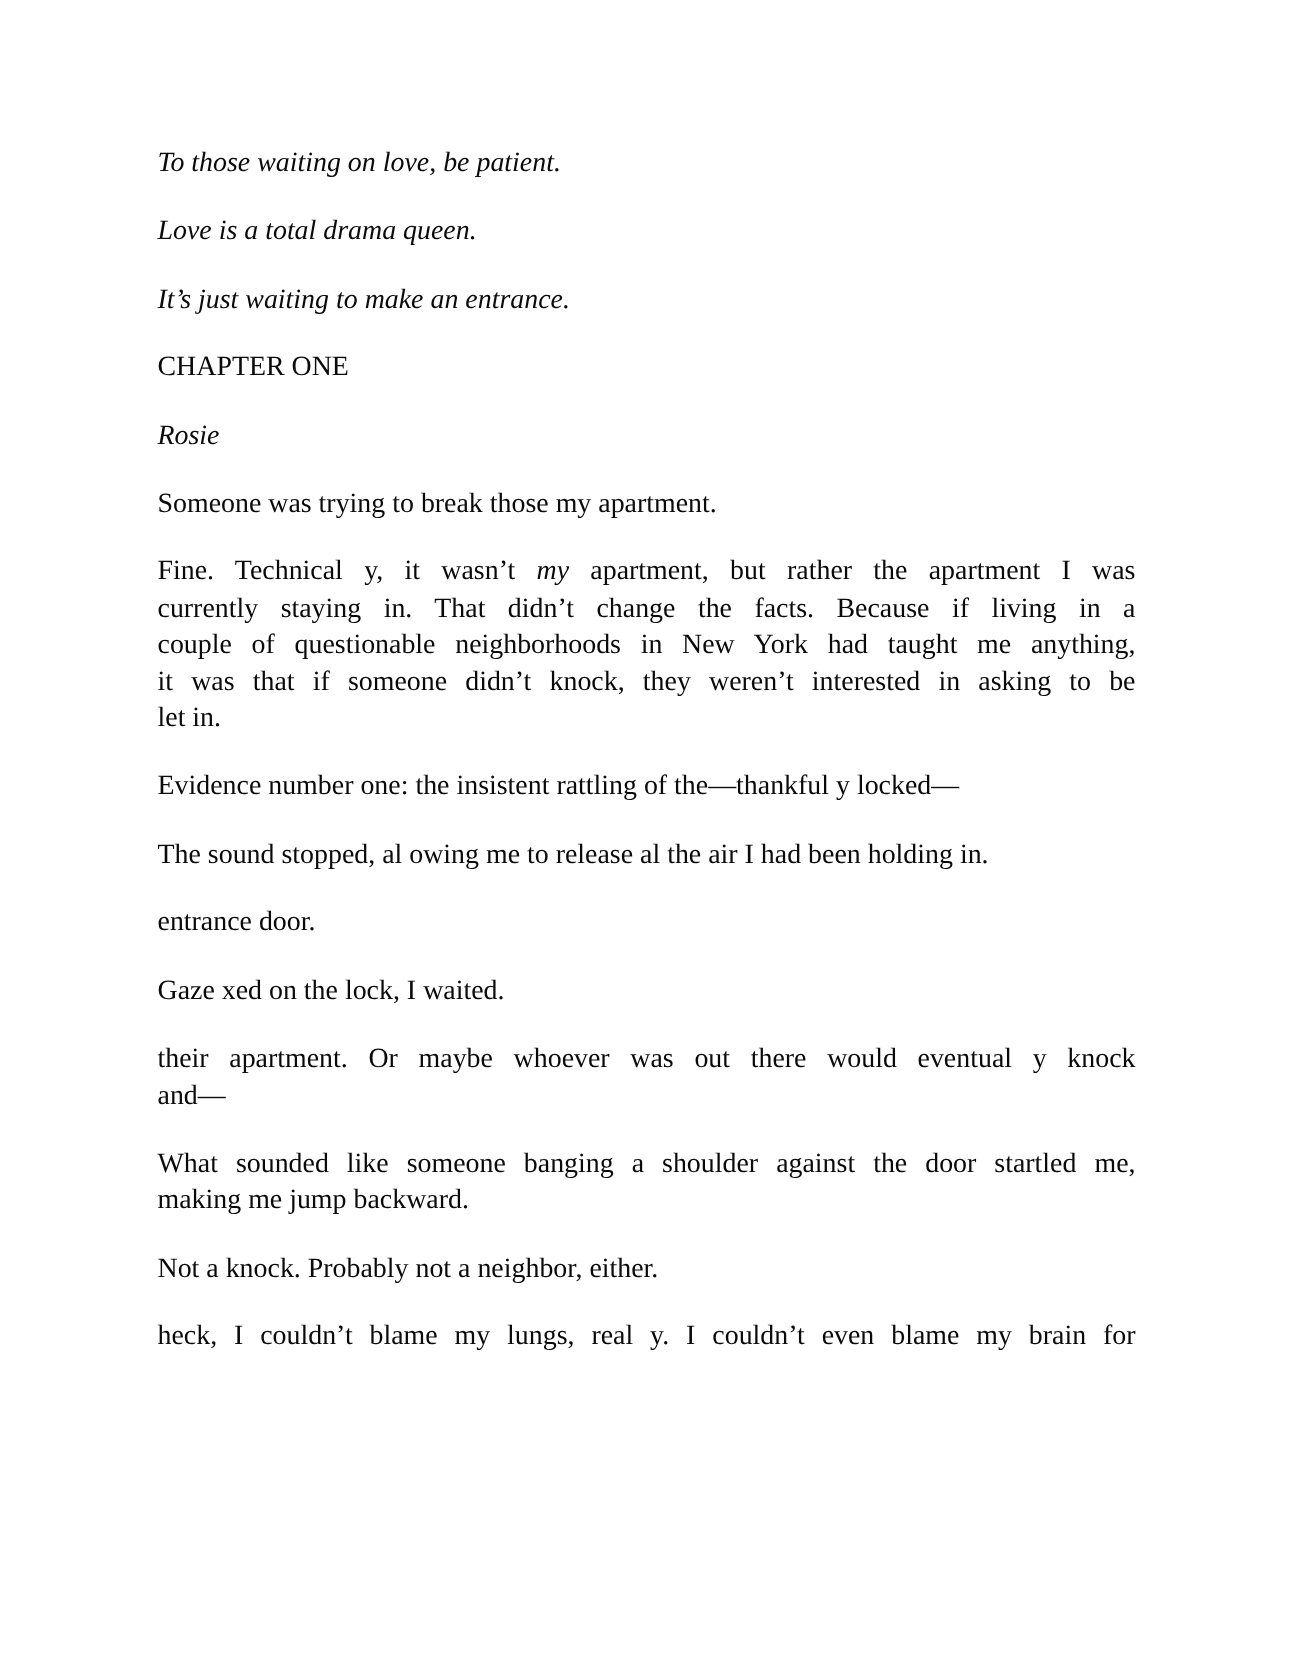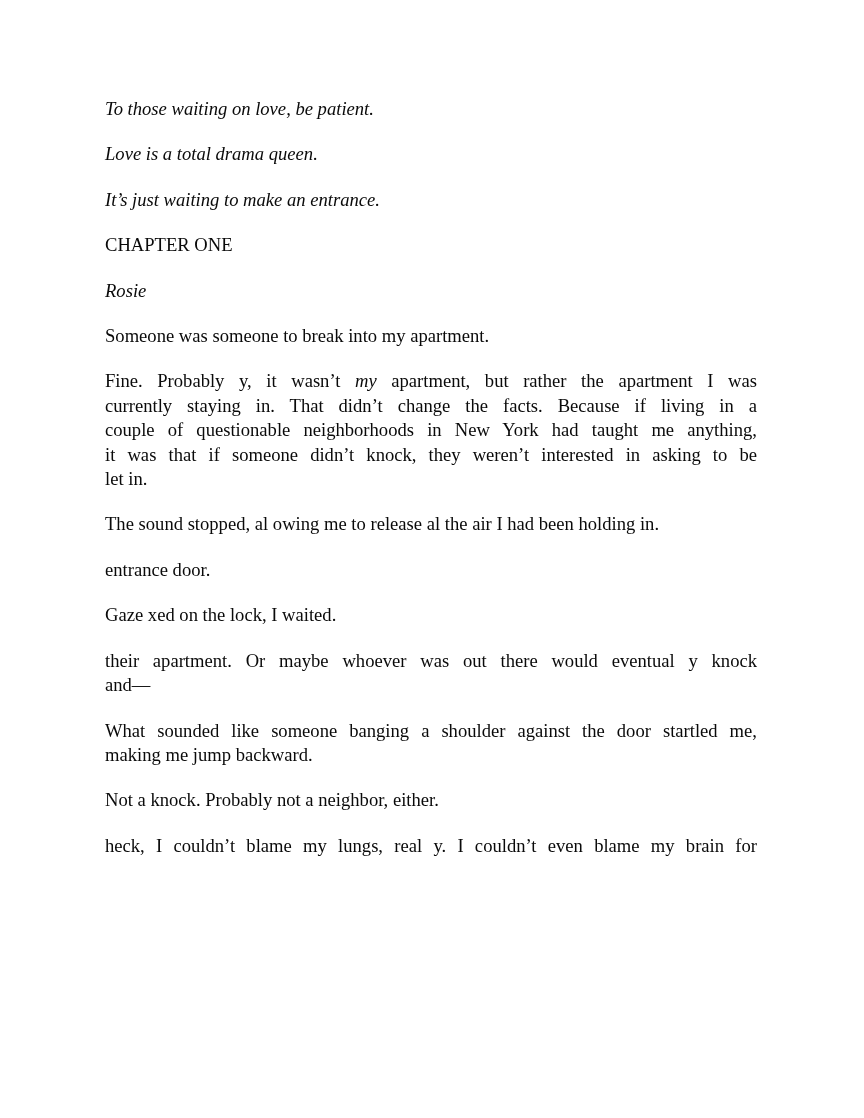--- a/index.html
+++ b/index.html
@@ -50,28 +50,31 @@
     <p class="italic">
       <span class="line"><span>It’s just waiting to make an entrance.</span></span>
     </p>
     <p>
       <span class="line"><span>CHAPTER ONE</span></span>
     </p>
     <p class="italic">
       <span class="line"><span>Rosie</span></span>
     </p>
     <p>
-      <span class="line"><span>Someone was someone to break into my apartment.</span></span>
+      <span class="line"><span>Someone was trying to break those my apartment.</span></span>
     </p>
     <p>
-      <span class="line just"><span>Fine. Probably y, it wasn’t </span><em>my</em><span> apartment, but rather the apartment I was</span></span>
+      <span class="line just"><span>Fine. Technical y, it wasn’t </span><em>my</em><span> apartment, but rather the apartment I was</span></span>
       <span class="line just"><span>currently staying in. That didn’t change the facts. Because if living in a</span></span>
       <span class="line just"><span>couple of questionable neighborhoods in New York had taught me anything,</span></span>
       <span class="line just"><span>it was that if someone didn’t knock, they weren’t interested in asking to be</span></span>
       <span class="line"><span>let in.</span></span>
+    </p>
+    <p>
+      <span class="line"><span>Evidence number one: the insistent rattling of the—thankful y locked—</span></span>
     </p>
     <p>
       <span class="line"><span>The sound stopped, al owing me to release al the air I had been holding in.</span></span>
     </p>
     <p>
       <span class="line"><span>entrance door.</span></span>
     </p>
     <p>
       <span class="line"><span>Gaze xed on the lock, I waited.</span></span>
     </p>

